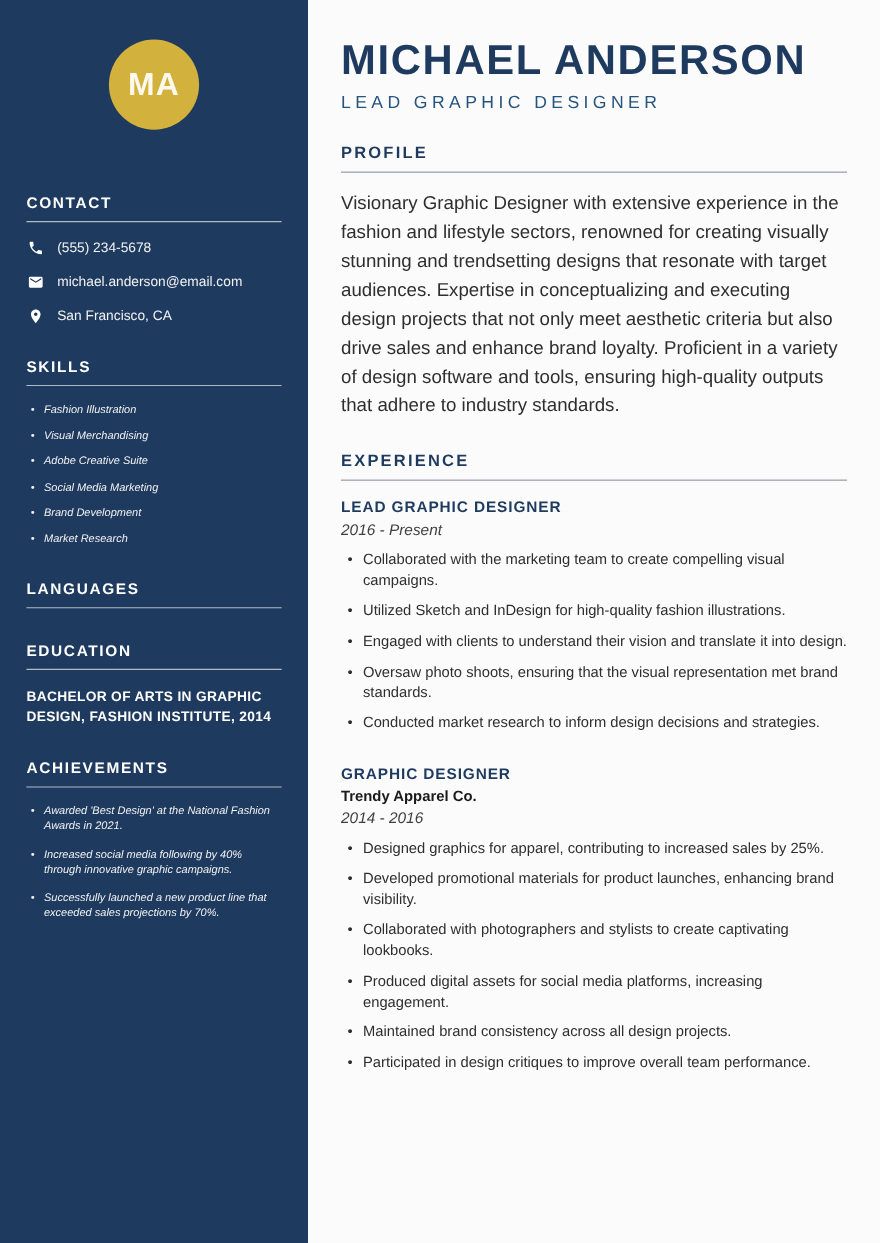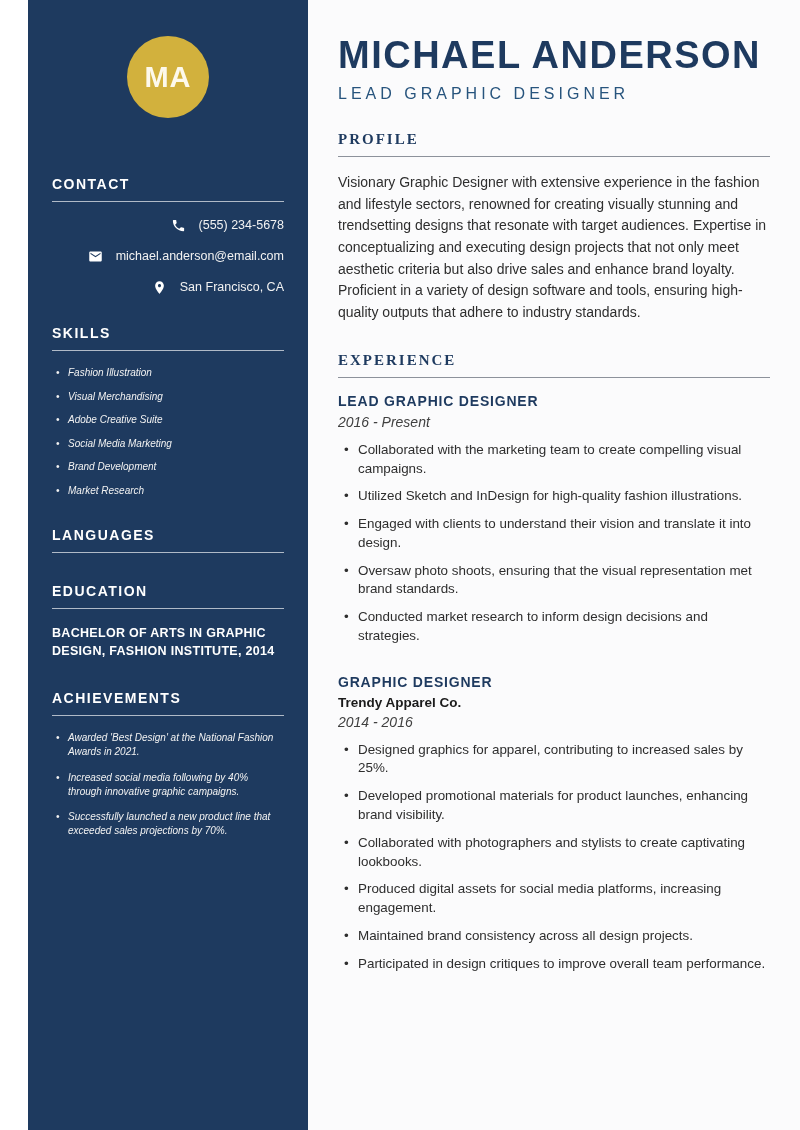--- a/index.html
+++ b/index.html
@@ -13,21 +13,20 @@
   }
 
   
   .sidebar {
     width: 280px;
     flex-shrink: 0;
     background: #1e3a5f;
     color: #f2f2f2;
     padding: 36px 24px;
     height: 1130px;
-    margin-left: 28px;
   }
   .avatar {
     width: 82px;
     height: 82px;
     border-radius: 50%;
     background: #d2b13d;
     color: #fdf9ec;
     font-size: 29px;
     font-weight: bold;
     display: flex;
@@ -45,21 +44,20 @@
     padding-bottom: 9px;
     border-bottom: 1px solid rgba(255,255,255,0.65);
     margin-bottom: 15px;
   }
   .contact-row {
     display: flex;
     align-items: center;
     gap: 12px;
     margin-bottom: 15px;
     font-size: 12.5px;
-    justify-content: flex-end;
   }
   .contact-row .icon { width: 16px; height: 16px; flex-shrink: 0; display: flex; align-items: center; justify-content: center; }
   .contact-row .icon svg { width: 15px; height: 15px; fill: #ffffff; }
   .side-list { list-style: none; padding-left: 4px; }
   .side-list li {
     font-size: 10px;
     margin-bottom: 10px;
     padding-left: 12px;
     position: relative;
     line-height: 1.35;
@@ -104,24 +102,23 @@
     margin-bottom: 28px;
   }
   .main-heading {
     font-size: 15px;
     font-weight: bold;
     color: #1e3a5f;
     letter-spacing: 2px;
     padding-bottom: 8px;
     border-bottom: 1px solid #8d929b;
     margin-bottom: 15px;
-    font-family: Liberation Serif, serif;
   }
   .profile-text {
-    font-size: 14px;
+    font-size: 17px;
     line-height: 1.55;
     color: #2e2e2e;
     margin-bottom: 28px;
   }
   .job { margin-bottom: 28px; }
   .job-role {
     font-size: 14px;
     font-weight: bold;
     color: #1e3a5f;
     letter-spacing: 0.8px;

